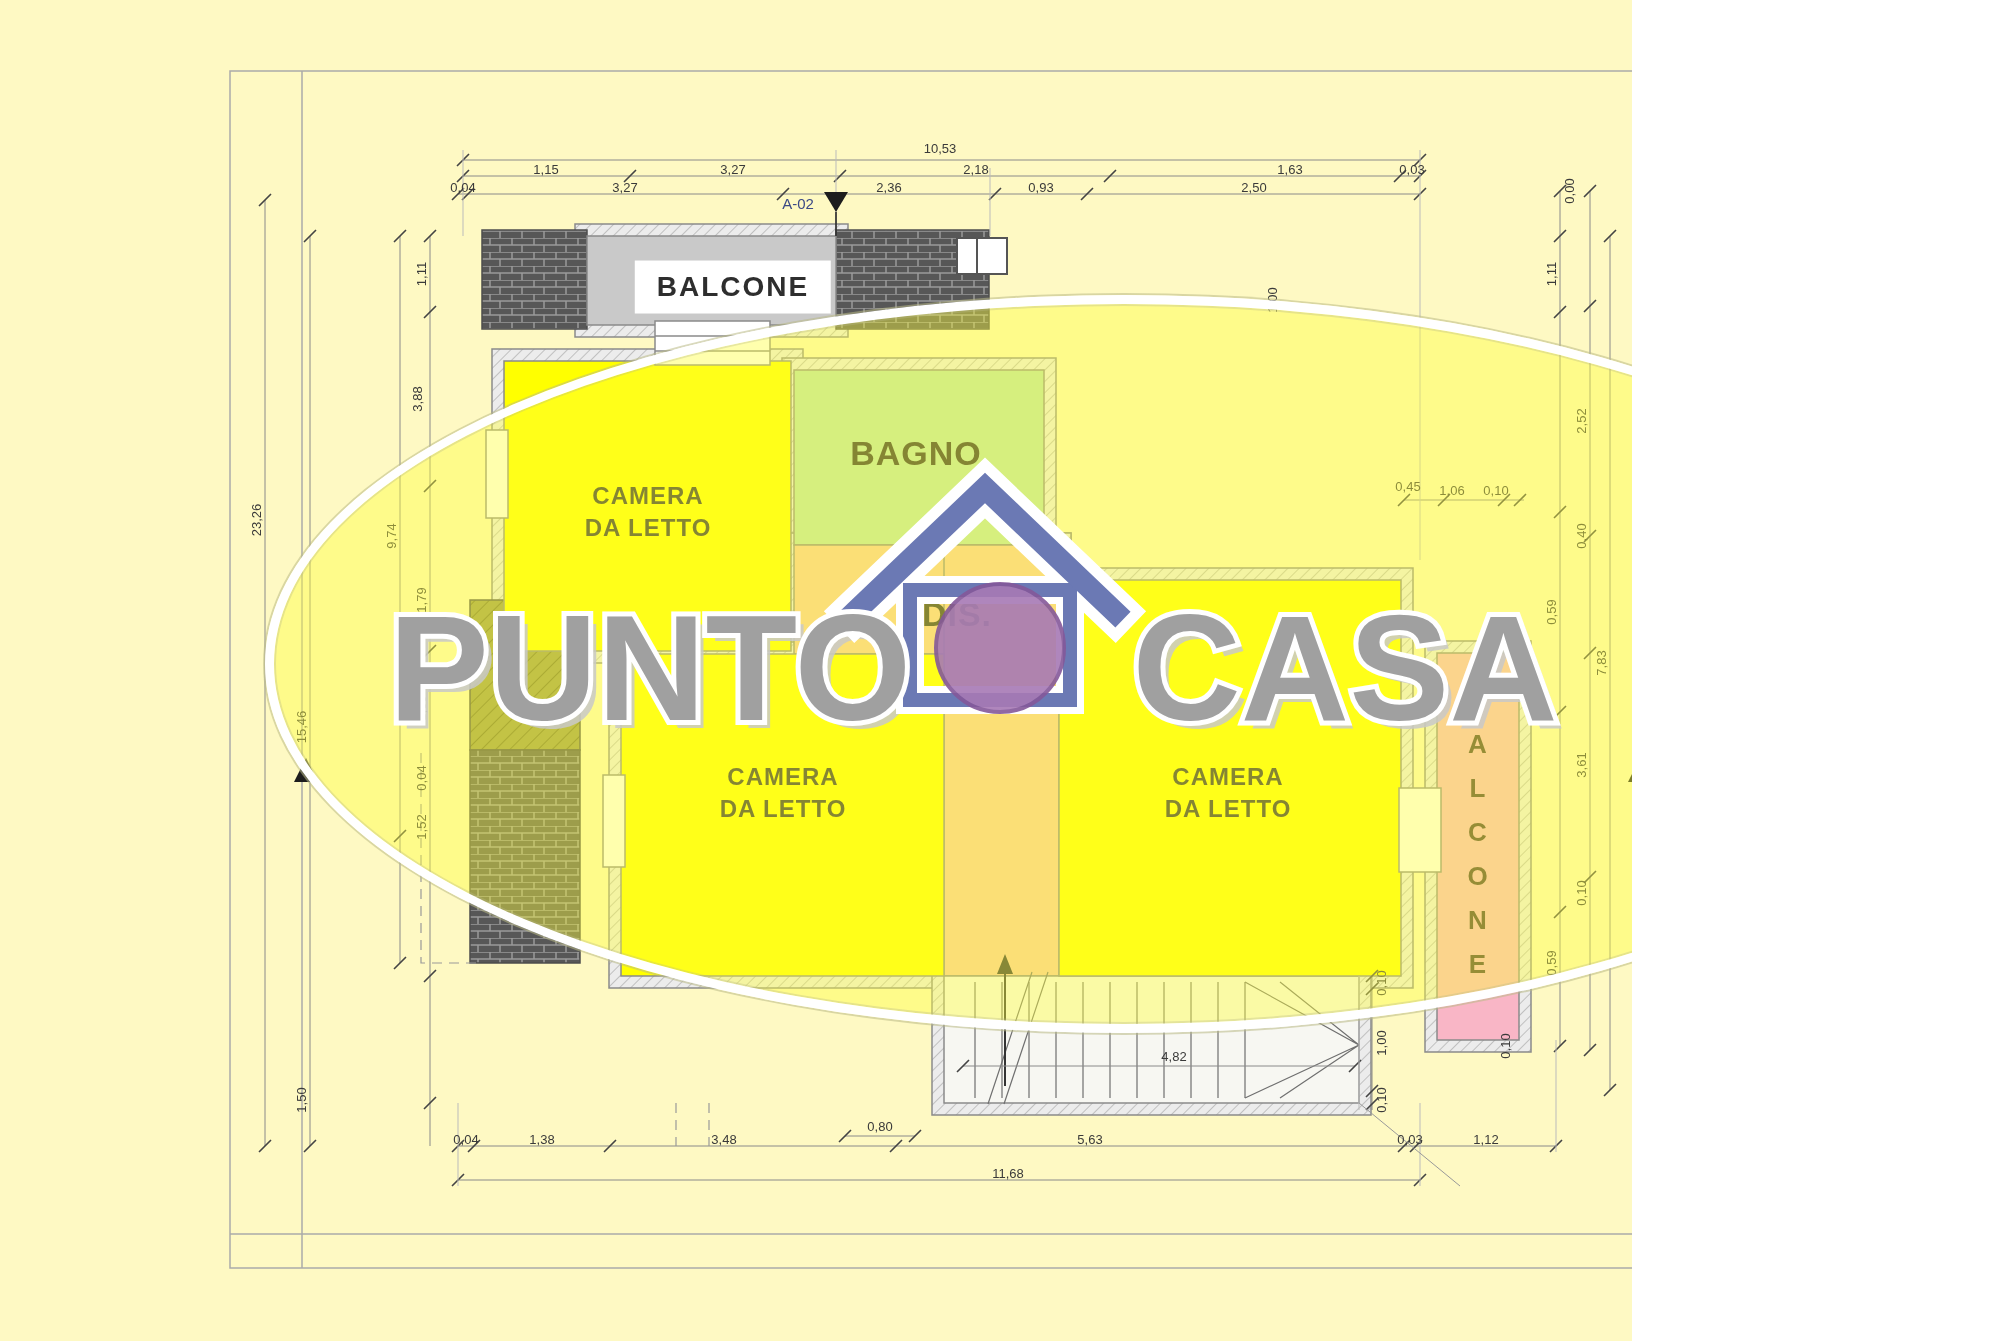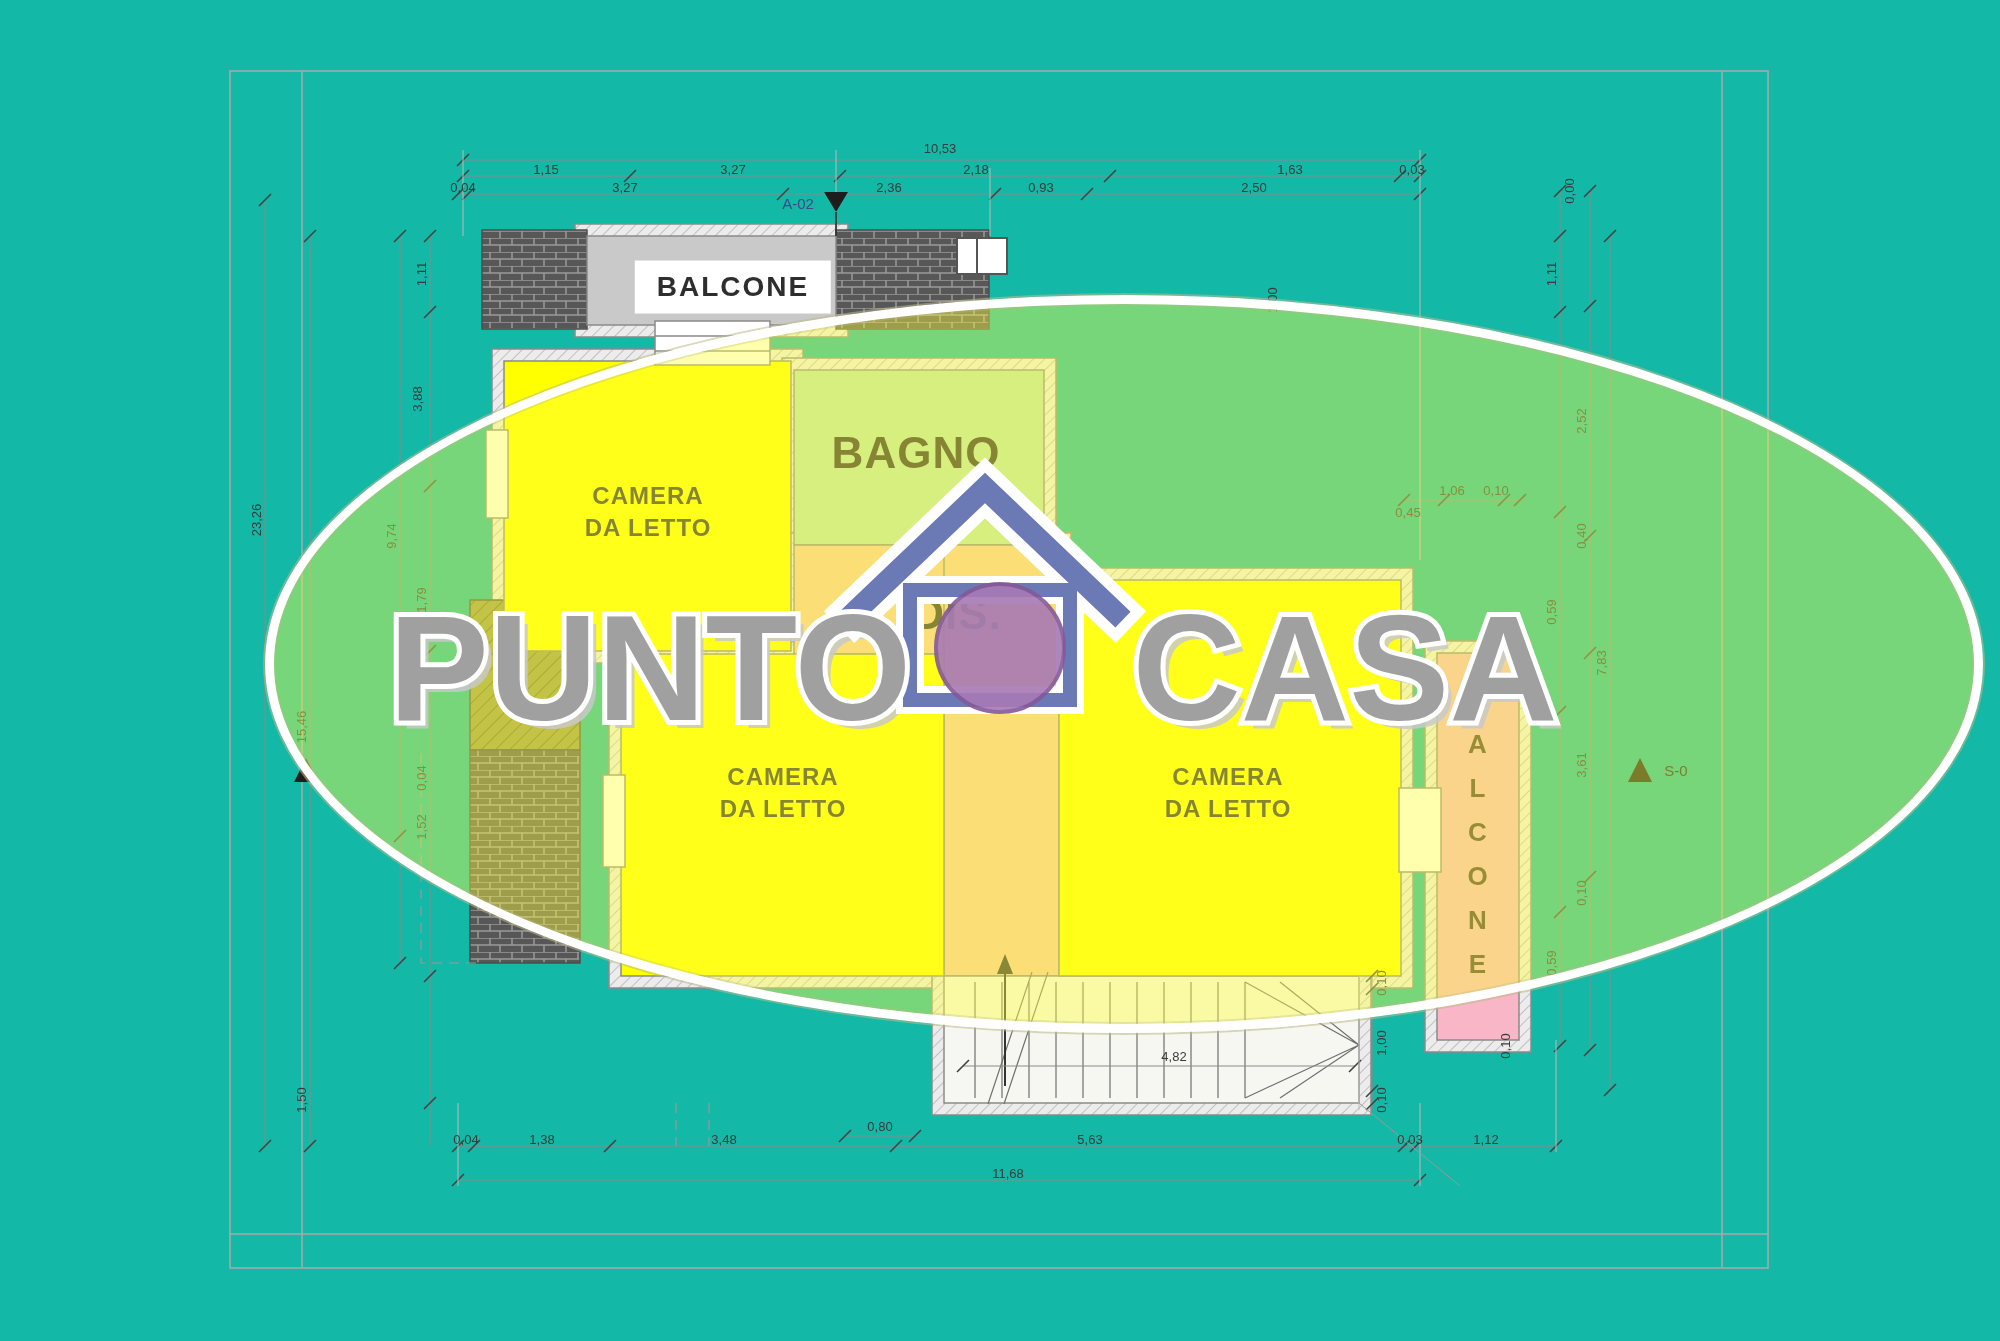--- a/index.html
+++ b/index.html
@@ -1,28 +1,28 @@
 <!DOCTYPE html>
 <html><head>
 <meta charset="utf-8">
 <style>
   html,body{margin:0;padding:0;background:#fff;}
-  #canvas{position:relative;width:2000px;height:1341px;background:#14b8a6;
+  #canvas{position:relative;width:1632px;height:1341px;background:#fef9c3;
           font-family:"Liberation Sans",sans-serif;overflow:hidden;}
   #plan-svg{position:absolute;left:0;top:0;z-index:1;}
   .dim{position:absolute;font-size:13px;color:#3a3a3a;white-space:nowrap;
        transform:translate(-50%,-50%);z-index:3;}
   .dim.v{transform:translate(-50%,-50%) rotate(-90deg);}
   .marker{position:absolute;font-size:15px;color:#3c4a86;white-space:nowrap;
           transform:translate(-50%,-50%);z-index:3;}
   .marker.dark{color:#222;}
   .room-label{position:absolute;transform:translate(-50%,-50%);text-align:center;
       font-weight:bold;color:#2e2e2e;font-size:24px;line-height:1.32;
       letter-spacing:1px;white-space:nowrap;z-index:3;}
-  .room-label.mid{font-size:44px;}
+  .room-label.mid{font-size:34px;}
   #balcone-top-label{font-size:28px;background:#ffffff;padding:8px 22px;
       letter-spacing:2px;}
   #balcone-right-label{position:absolute;writing-mode:vertical-rl;
       text-orientation:upright;font-weight:bold;font-size:26px;
       letter-spacing:14px;color:#4a3b33;transform:translate(-50%,-50%);z-index:3;}
   #wm-ellipse{position:absolute;left:265px;top:295px;width:1700px;height:720px;
       border-radius:50%;background:rgba(255,255,60,0.42);border:9px solid #ffffff;
       box-shadow:0 0 0 2px rgba(185,185,135,.55), inset 0 0 0 2px rgba(185,185,135,.35);
       z-index:5;}
   #wm-logo{position:absolute;left:0;top:0;z-index:6;}
@@ -182,21 +182,21 @@
 <div class="dim v" style="left:1551px;top:274px">1,11</div>
 <div class="dim v" style="left:1581px;top:421px">2,52</div>
 <div class="dim v" style="left:1581px;top:536px">0,40</div>
 <div class="dim v" style="left:1551px;top:612px">0,59</div>
 <div class="dim v" style="left:1601px;top:663px">7,83</div>
 <div class="dim v" style="left:1581px;top:765px">3,61</div>
 <div class="dim v" style="left:1581px;top:893px">0,10</div>
 <div class="dim v" style="left:1551px;top:963px">0,59</div>
 <div class="dim v" style="left:1505px;top:1046px">0,10</div>
 
-<div class="dim" style="left:1408px;top:512px">0,45</div>
+<div class="dim" style="left:1408px;top:486px">0,45</div>
 <div class="dim" style="left:1452px;top:490px">1,06</div>
 <div class="dim" style="left:1496px;top:490px">0,10</div>
 
 <div class="dim v" style="left:1381px;top:983px">0,10</div>
 <div class="dim v" style="left:1381px;top:1043px">1,00</div>
 <div class="dim v" style="left:1381px;top:1100px">0,10</div>
 <div class="dim" style="left:1174px;top:1056px">4,82</div>
 
 <div class="dim" style="left:880px;top:1126px">0,80</div>
 <div class="dim" style="left:466px;top:1139px">0,04</div>

